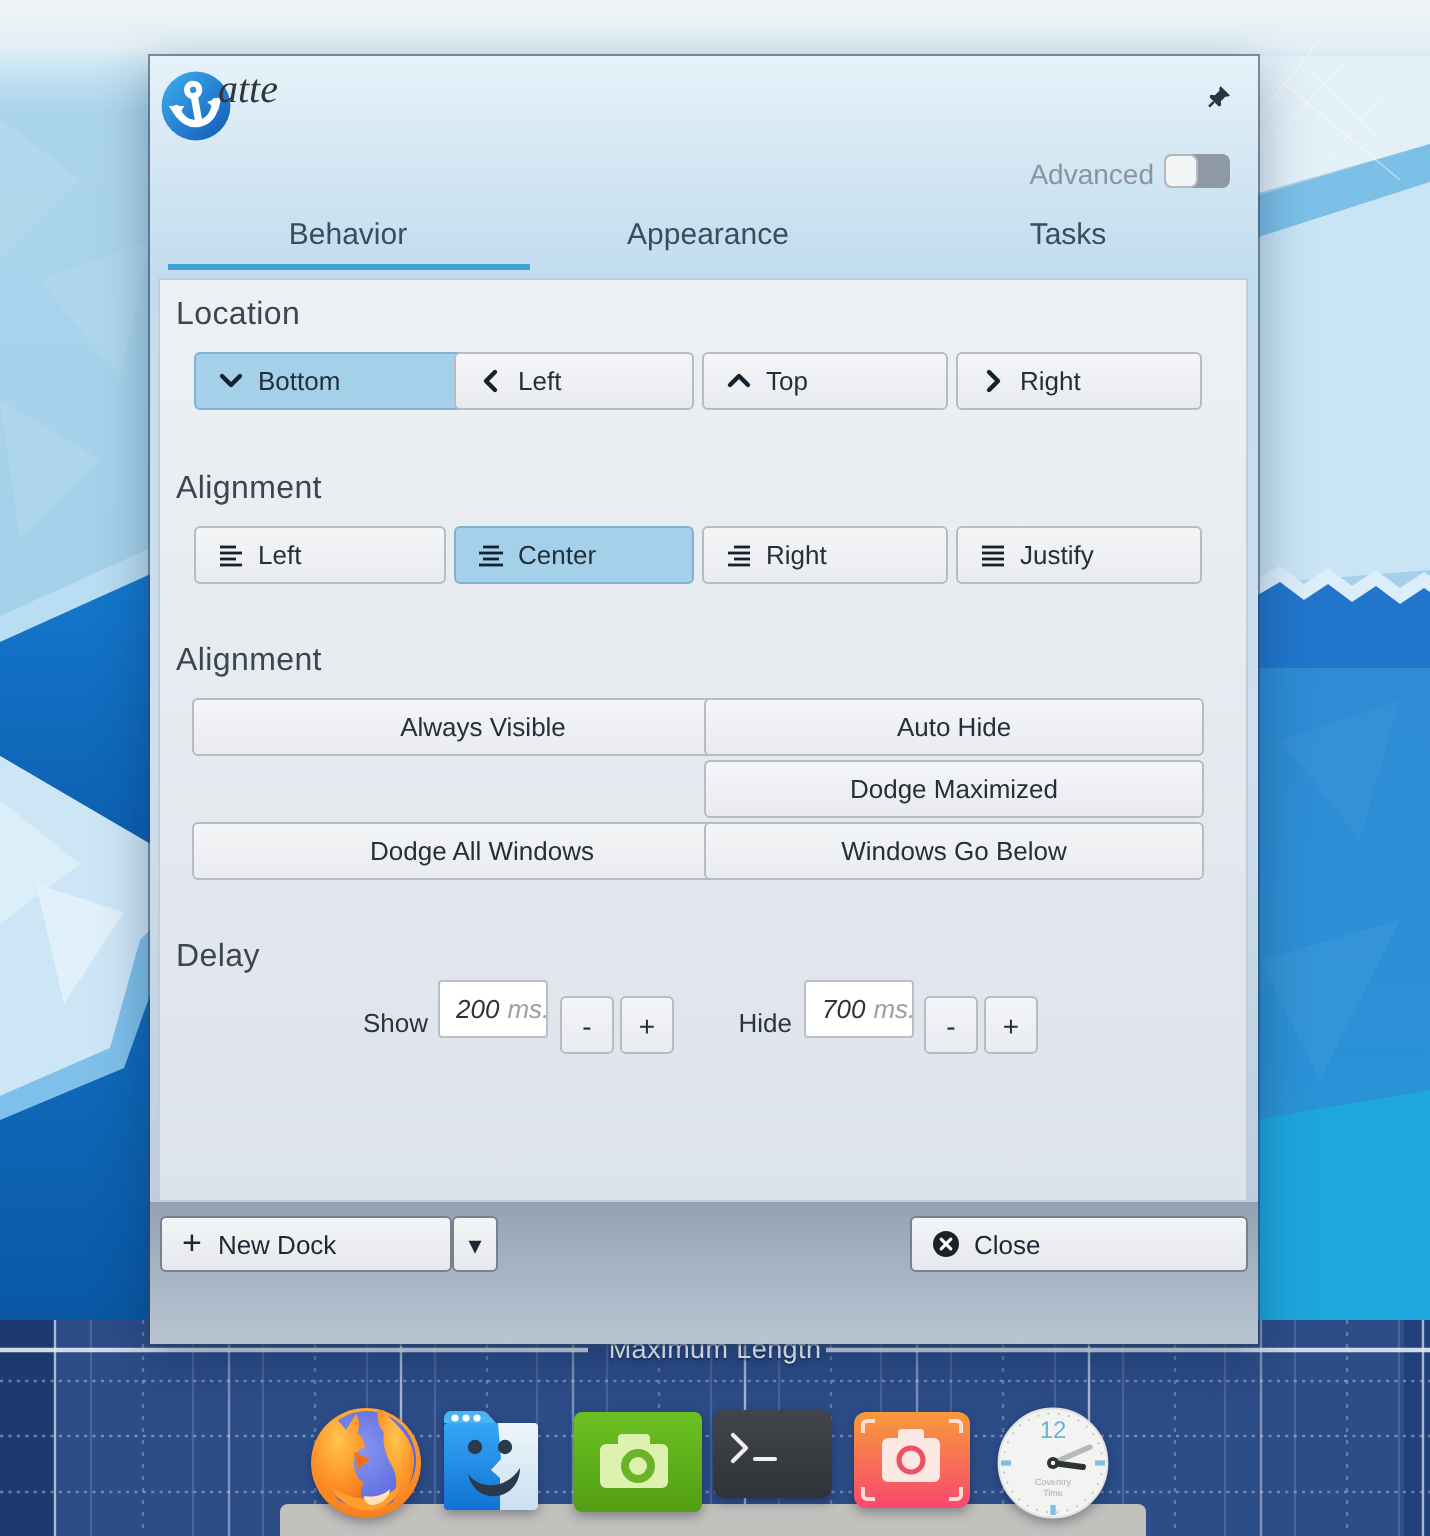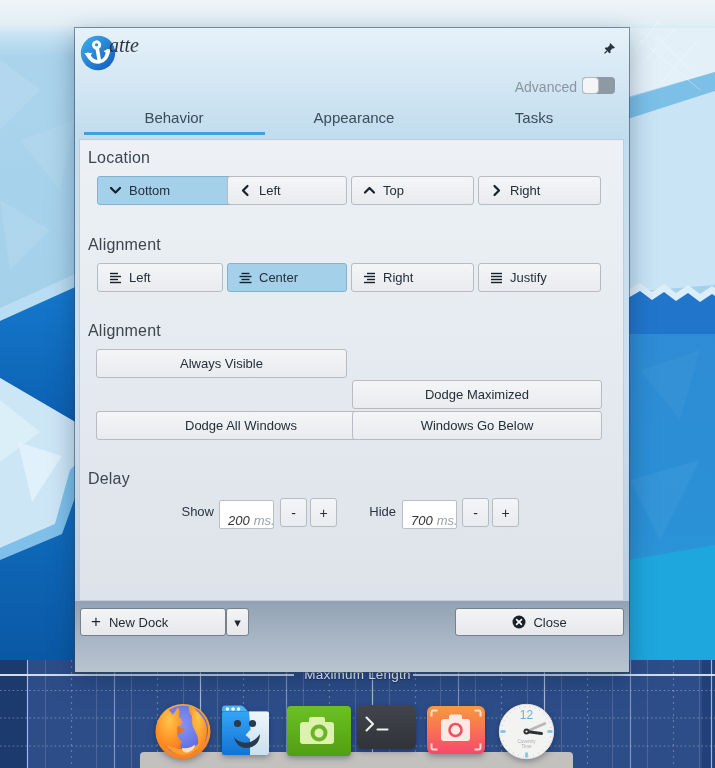--- a/index.html
+++ b/index.html
@@ -28,23 +28,23 @@
   .ic{margin-right:7px;display:inline-flex;}
   
   #bbar{position:absolute;left:0;top:573px;width:554px;height:71px;
     background:linear-gradient(180deg,#92a2b4 0%,#a9b6c5 55%,#b9c4d1 100%);}
   .bbtn{position:absolute;top:7px;height:28px;box-sizing:border-box;
     background:linear-gradient(180deg,#f3f4f6,#e6e8eb);
     border:1px solid #77818c;border-radius:3px;
     font-size:13px;color:#1d2733;display:flex;align-items:center;}
   
   .dlab{position:absolute;font-size:13px;color:#2a3540;top:364px;}
-  .dinp{position:absolute;top:360px;height:29px;width:55px;box-sizing:border-box;
+  .dinp{position:absolute;top:350px;height:29px;width:55px;box-sizing:border-box;
     background:#fff;border:1px solid #b9bfc6;border-radius:2px;
-    font-style:italic;font-size:13px;display:flex;align-items:flex-end;}
+    font-style:italic;font-size:13px;display:flex;align-items:center;}
   .dbtn{position:absolute;top:358px;height:29px;width:27px;box-sizing:border-box;
     background:linear-gradient(180deg,#f4f5f7,#e9ebee);
     border:1px solid #b6bcc2;border-radius:3px;
     font-size:14px;color:#232f3a;display:flex;align-items:center;justify-content:center;}
   
   #advlab{position:absolute;left:402px;top:51px;width:100px;text-align:right;
     font-size:14px;color:#8b959e;}
   #toggle{position:absolute;left:507px;top:49px;width:33px;height:17px;
     background:#8e99a4;border-radius:4px;}
   #knob{position:absolute;left:0px;top:0px;width:17px;height:17px;
@@ -387,21 +387,22 @@
               <g stroke="#14222e" stroke-width="1.4">
                 <line x1="1" y1="2.5" x2="12" y2="2.5"></line>
                 <line x1="1" y1="5.5" x2="12" y2="5.5"></line>
                 <line x1="1" y1="8.5" x2="12" y2="8.5"></line>
                 <line x1="1" y1="11.5" x2="12" y2="11.5"></line>
               </g>
             </svg>
           </span>Justify</div>
 
       <div class="sect" style="top:182px">Alignment</div>
-      <div class="btn" style="left:16px;top:209px;width:251px">Always Visible</div>
+      <div class="btn" style="left:16px;top:209px;width:291px">Always Visible</div>
+      <div class="btn" style="left:272px;top:209px;width:250px">Auto Hide</div>
       <div class="btn" style="left:272px;top:240px;width:250px">Dodge Maximized</div>
       <div class="btn" style="left:16px;top:271px;width:290px">Dodge All Windows</div>
       <div class="btn" style="left:272px;top:271px;width:250px">Windows Go Below</div>
 
       <div class="sect" style="top:330px">Delay</div>
       <div class="dlab" style="left:98px;width:36px;text-align:right;">Show</div>
       <div class="dinp" style="left:139px">
           <span style="color:#333;margin-left:8px">200</span>
           <span style="color:#9aa0a6;margin-left:4px">ms.</span>
         </div>
@@ -413,20 +414,20 @@
           <span style="color:#9aa0a6;margin-left:4px">ms.</span>
         </div>
       <div class="dbtn" style="left:382px">-</div>
       <div class="dbtn" style="left:412px">+</div>
     </div>
 
     <div id="bbar">
       <div class="bbtn" style="left:5px;width:146px;padding-left:10px;">
         <span style="font-size:17px;margin-right:8px;">+</span>New Dock</div>
       <div class="bbtn" style="left:151px;width:23px;justify-content:center;">▾</div>
-      <div class="bbtn" style="left:380px;width:169px;justify-content:center;">
+      <div class="bbtn" style="left:380px;width:169px;padding-left:10px;">
         <svg width="14" height="14" viewBox="0 0 14 14" style="margin-right:7px">
             <circle cx="7" cy="7" r="6.5" fill="#1a2129"></circle>
             <path d="M4.6,4.6 L9.4,9.4 M9.4,4.6 L4.6,9.4" stroke="#fff" stroke-width="1.6" stroke-linecap="round"></path>
           </svg>Close</div>
     </div>
   </div>
 </div>
 
 </body></html>

